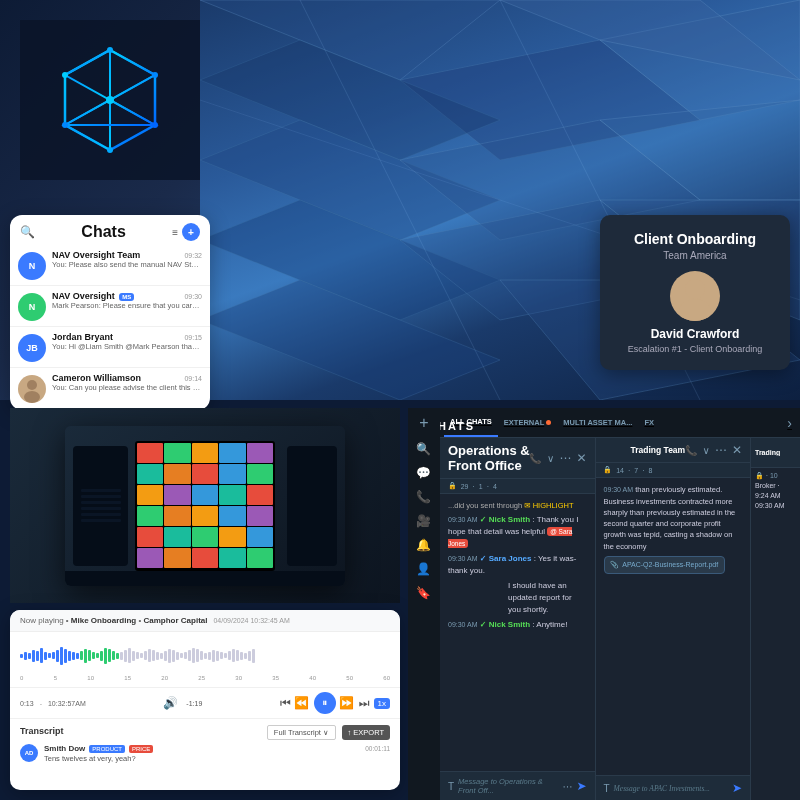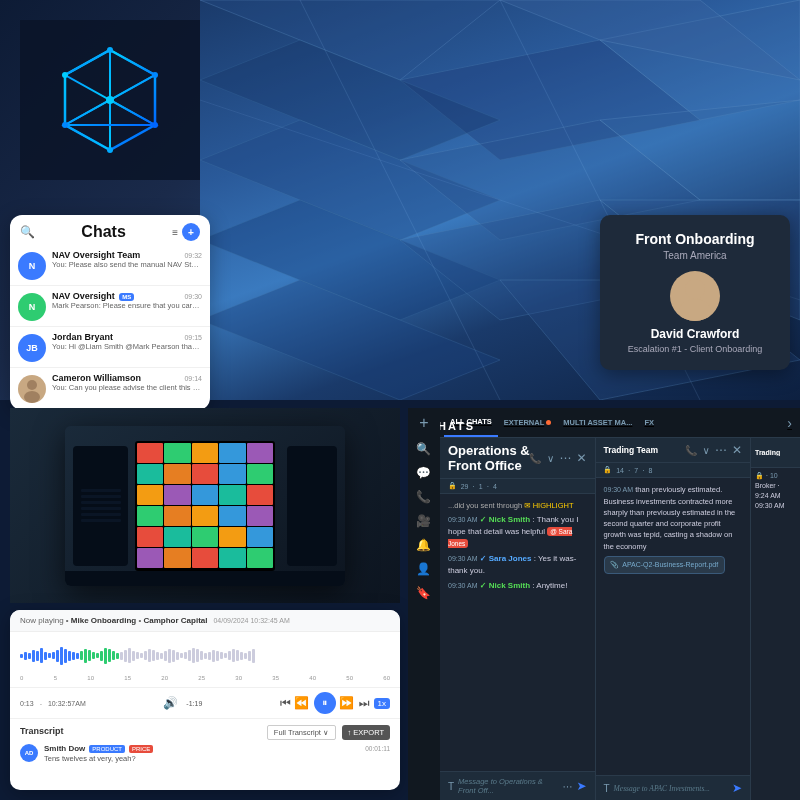--- a/index.html
+++ b/index.html
@@ -415,21 +415,21 @@
       <div class="chat-row1">
         <span class="chat-name">Cameron Williamson</span>
         <span class="chat-time">09:14</span>
       </div>
       <div class="chat-msg">You: Can you please advise the client this has been...</div>
     </div>
   </div>
 </div>
 
 <div class="client-card">
-  <div class="client-card-title">Front Onboarding</div>
+  <div class="client-card-title">Client Onboarding</div>
   <div class="client-card-region">Team America</div>
   <div class="client-avatar">
     <svg width="50" height="50" viewBox="0 0 50 50">
       <circle cx="25" cy="18" r="10" fill="#c8a882"></circle>
       <ellipse cx="25" cy="40" rx="16" ry="12" fill="#c8a882"></ellipse>
     </svg>
   </div>
   <div class="client-name">David Crawford</div>
   <div class="client-role">Escalation #1 - Client Onboarding</div>
 </div>
@@ -490,36 +490,37 @@
           <span style="color:#7a9ab0;font-size:7px;">09:30 AM</span>
           <span style="color:#5d5;font-weight:700;"> ✓ Nick Smith</span>
           <span style="color:#ccd;"> : Thank you I hope that detail was helpful </span>
           <span style="background:#e74c3c;color:white;font-size:6.5px;padding:1px 3px;border-radius:3px;">@ Sara Jones</span>
         </div>
         <div style="margin-bottom:3px;">
           <span style="color:#7a9ab0;font-size:7px;">09:30 AM</span>
           <span style="color:#5af;font-weight:700;"> ✓ Sara Jones</span>
           <span style="color:#ccd;"> : Yes it was- thank you.</span>
         </div>
+        <div style="margin-bottom:3px;color:#ccd;padding-left:60px;">I should have an updated report for you shortly.</div>
         <div style="margin-bottom:3px;">
           <span style="color:#7a9ab0;font-size:7px;">09:30 AM</span>
           <span style="color:#5d5;font-weight:700;"> ✓ Nick Smith</span>
           <span style="color:#ccd;"> : Anytime!</span>
         </div>
       </div>
       <div style="background:#1e2c3a;border-top:1px solid #2a3a4a;padding:5px 8px;display:flex;align-items:center;gap:4px;">
         <span style="color:#7a9ab0;font-size:10px;">T</span>
         <span style="flex:1;font-size:7.5px;color:#5a7a8a;font-style:italic;">Message to Operations &amp; Front Off...</span>
         <span style="color:#7a9ab0;font-size:10px;">⋯</span>
         <span style="color:#3a7aff;font-size:12px;">➤</span>
       </div>
     </div>
 
     <div style="flex:1;display:flex;flex-direction:column;overflow:hidden;">
-      <div style="background:#1e2c3a;padding:5px 8px;display:flex;align-items:center;justify-content:space-between;border-bottom:1px solid #2a3a4a;">
+      <div style="background:#1e2c3a;padding:5px 8px;display:flex;align-items:center;justify-content:flex-end;border-bottom:1px solid #2a3a4a;">
         <span style="font-size:8.5px;font-weight:700;color:#fff;">Trading Team</span>
         <div style="display:flex;gap:5px;align-items:center;">
           <span style="color:#7a9ab0;font-size:10px;cursor:pointer;">📞</span>
           <span style="color:#7a9ab0;font-size:10px;cursor:pointer;">∨</span>
           <span style="color:#7a9ab0;font-size:12px;cursor:pointer;">⋯</span>
           <span style="color:#7a9ab0;font-size:12px;cursor:pointer;">✕</span>
         </div>
       </div>
       <div style="background:#1e2c3a;padding:3px 8px;display:flex;align-items:center;gap:4px;border-bottom:1px solid #2a3a4a;">
         <span style="font-size:7px;color:#7a9ab0;">🔒</span>

